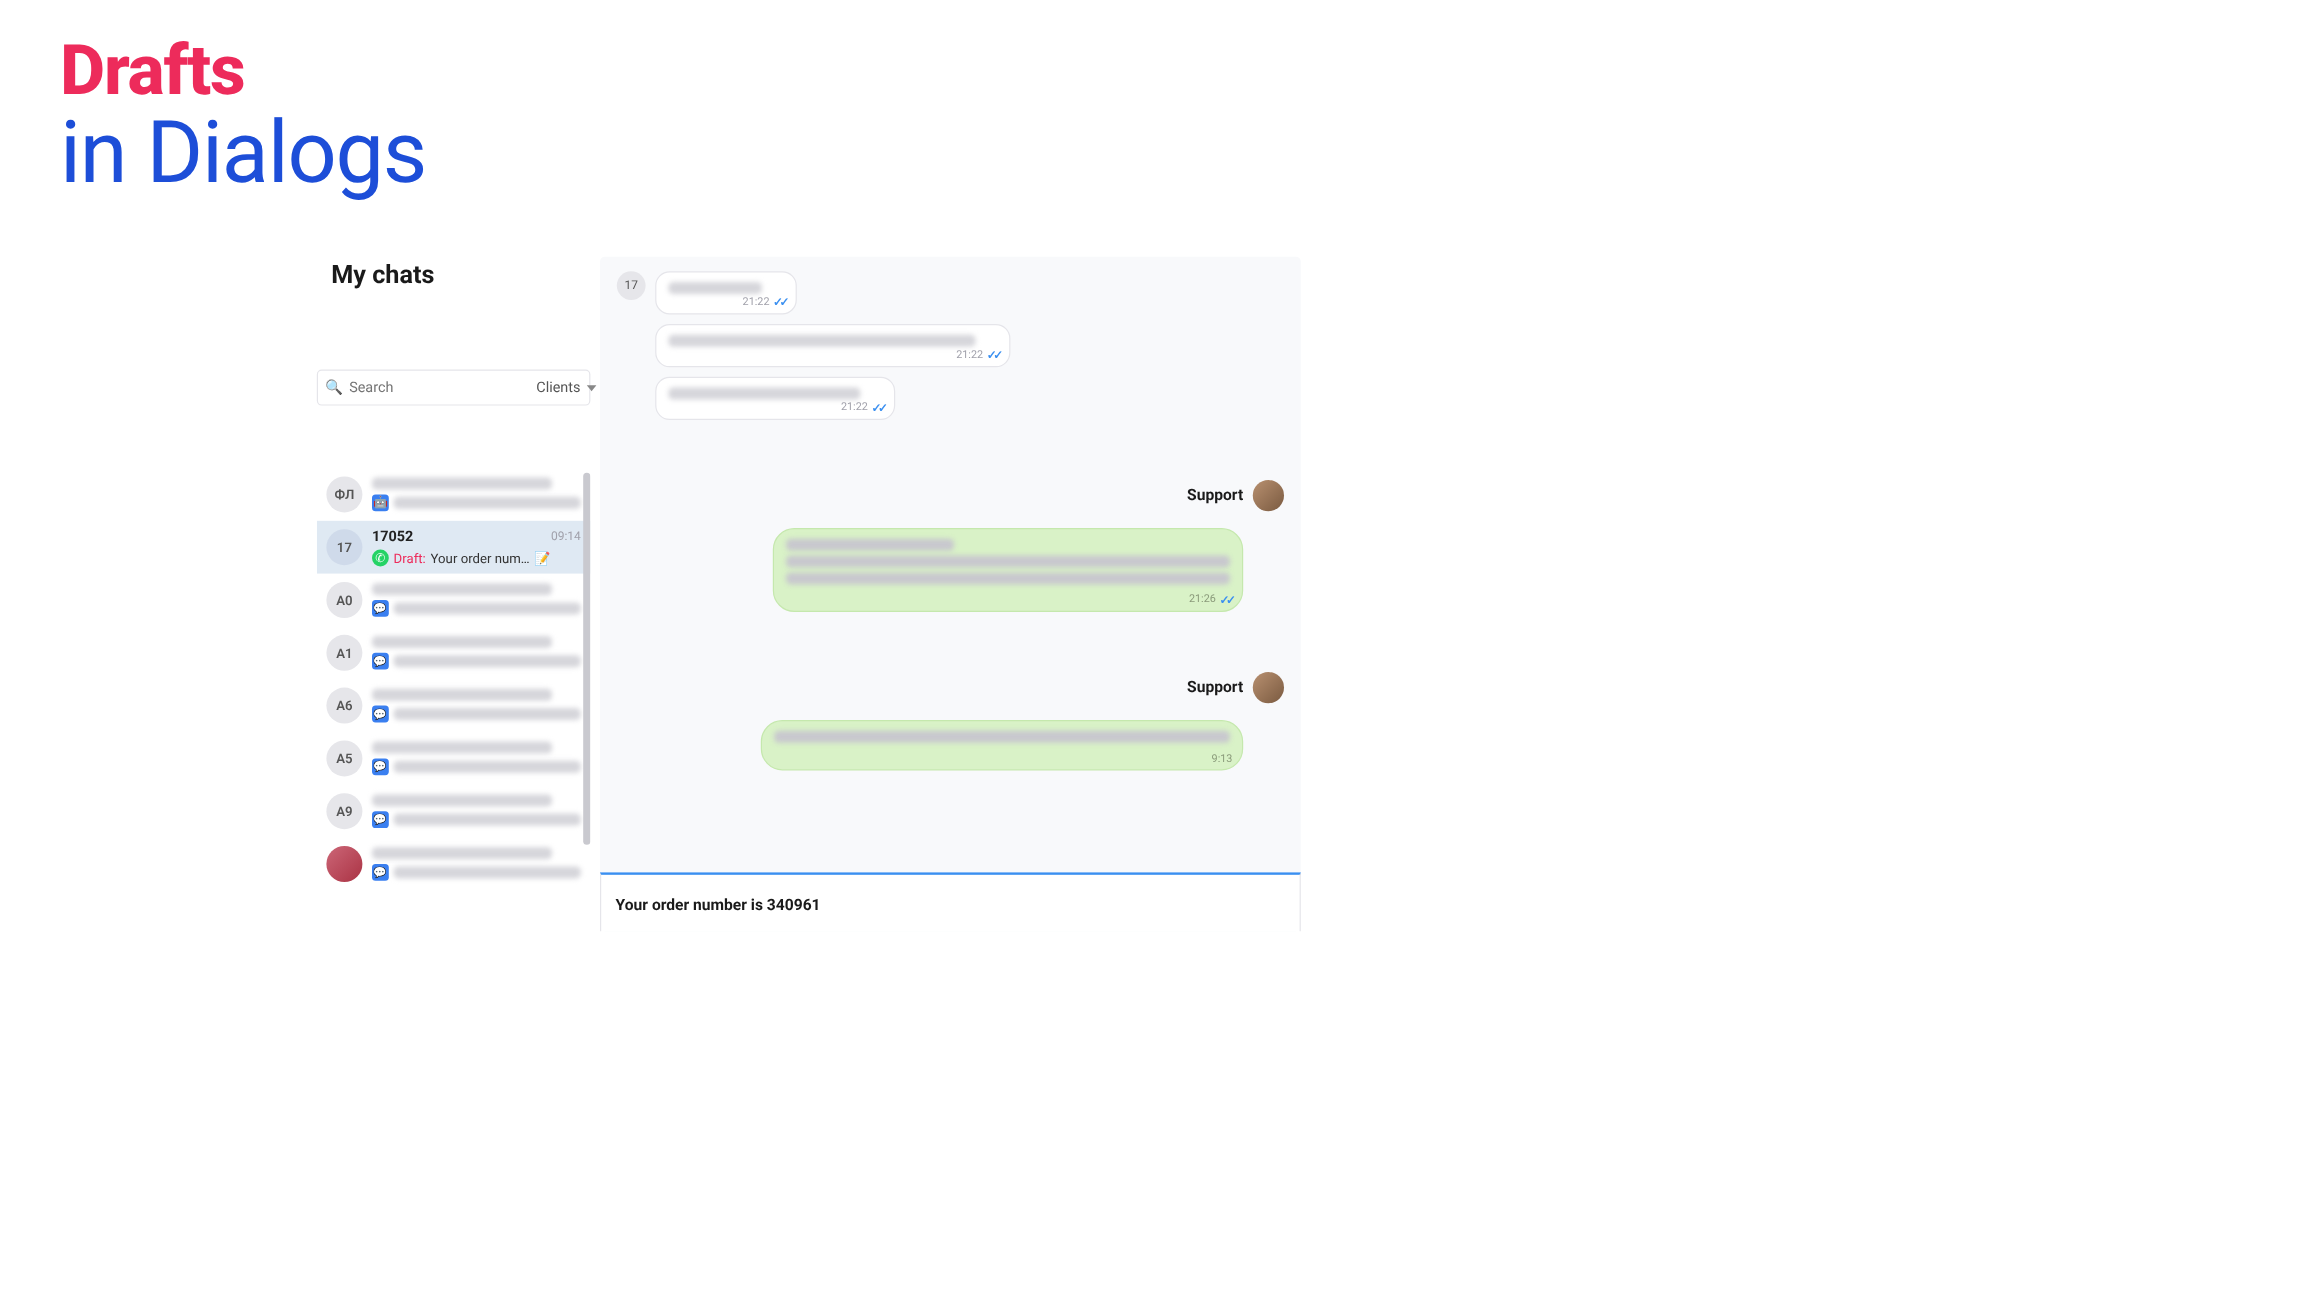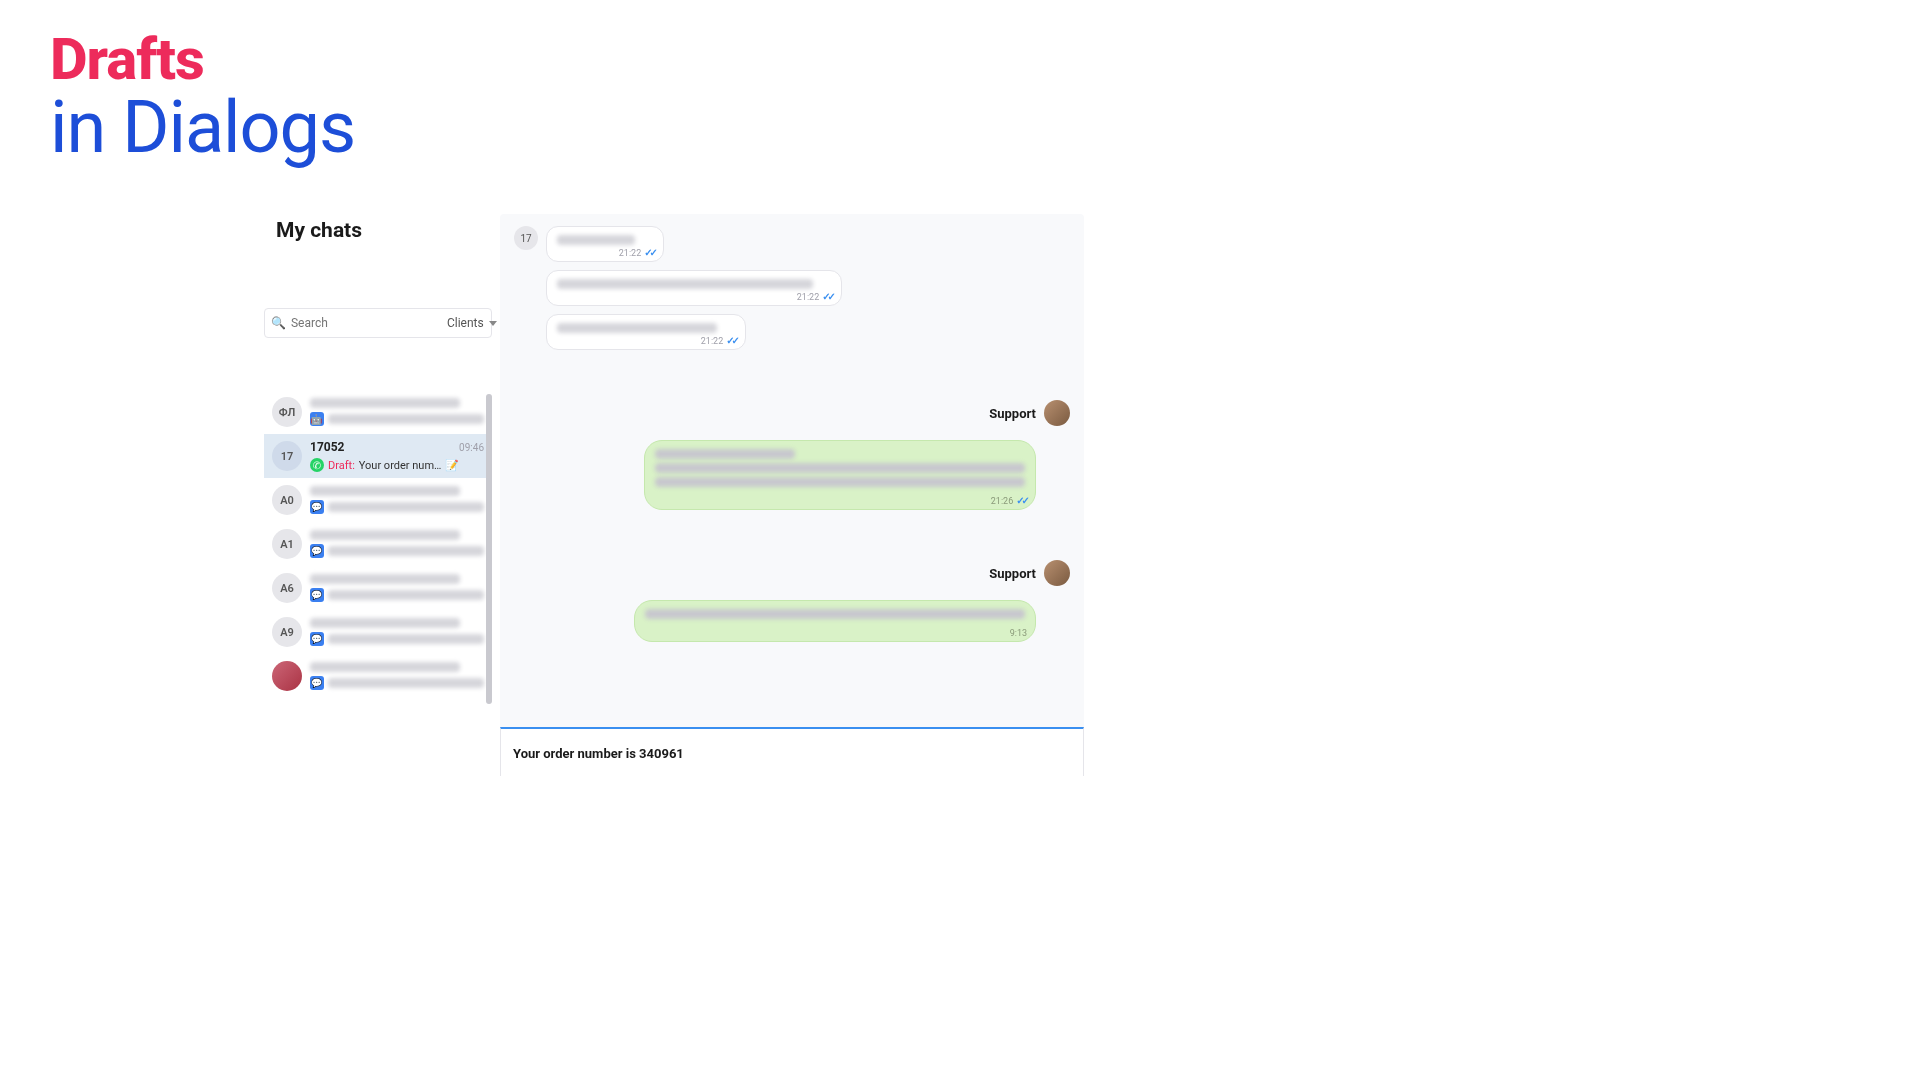--- a/index.html
+++ b/index.html
@@ -93,21 +93,21 @@
               <span class="chan bot"></span>
               <div class="msg-blur"></div>
             </div>
           </div>
         </div>
         <div class="chatrow active">
           <div class="avatar sel">17</div>
           <div class="rowbody">
             <div class="rowtop">
               <span class="rowname">17052</span>
-              <span class="rowtime">09:46</span>
+              <span class="rowtime">09:14</span>
             </div>
             <div class="rowbot">
               <span class="chan wa"></span>
               <span class="draft-label">Draft:</span>
               <span class="draft-text">Your order num…</span>
               <span class="pencil">📝</span>
             </div>
           </div>
         </div>
         <div class="chatrow">
@@ -129,20 +129,32 @@
               <div class="rowname-blur"></div>
             </div>
             <div class="rowbot">
               <span class="chan chat"></span>
               <div class="msg-blur"></div>
             </div>
           </div>
         </div>
         <div class="chatrow">
           <div class="avatar">A6</div>
+          <div class="rowbody">
+            <div class="rowtop">
+              <div class="rowname-blur"></div>
+            </div>
+            <div class="rowbot">
+              <span class="chan chat"></span>
+              <div class="msg-blur"></div>
+            </div>
+          </div>
+        </div>
+        <div class="chatrow">
+          <div class="avatar">A5</div>
           <div class="rowbody">
             <div class="rowtop">
               <div class="rowname-blur"></div>
             </div>
             <div class="rowbot">
               <span class="chan chat"></span>
               <div class="msg-blur"></div>
             </div>
           </div>
         </div>

